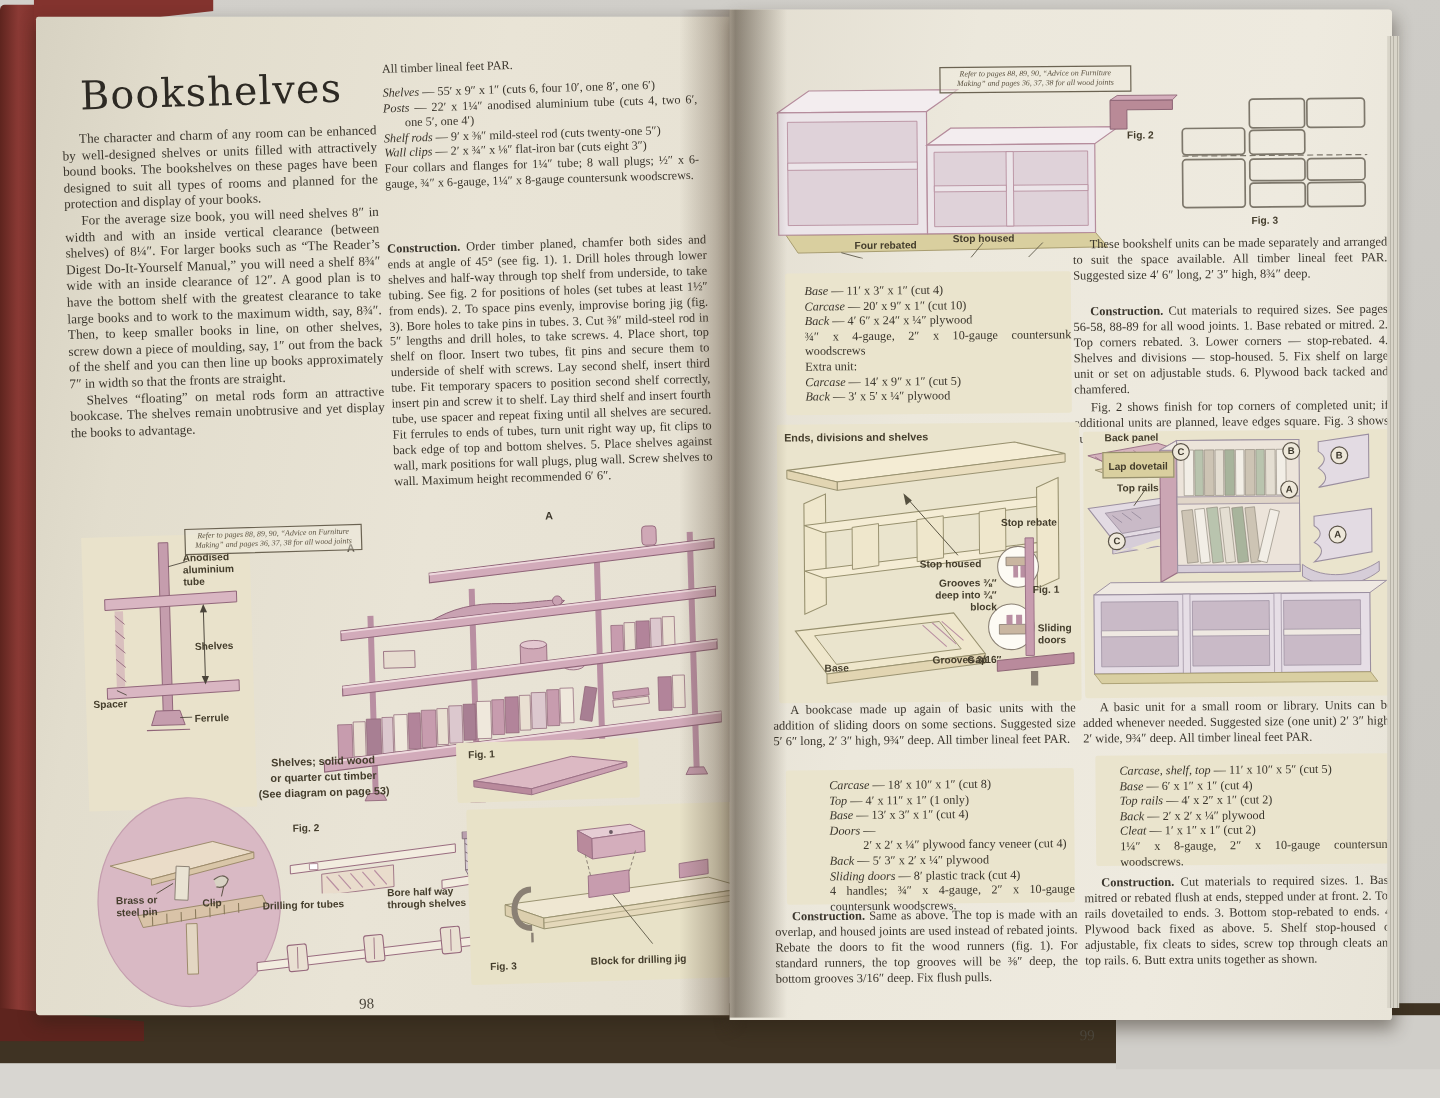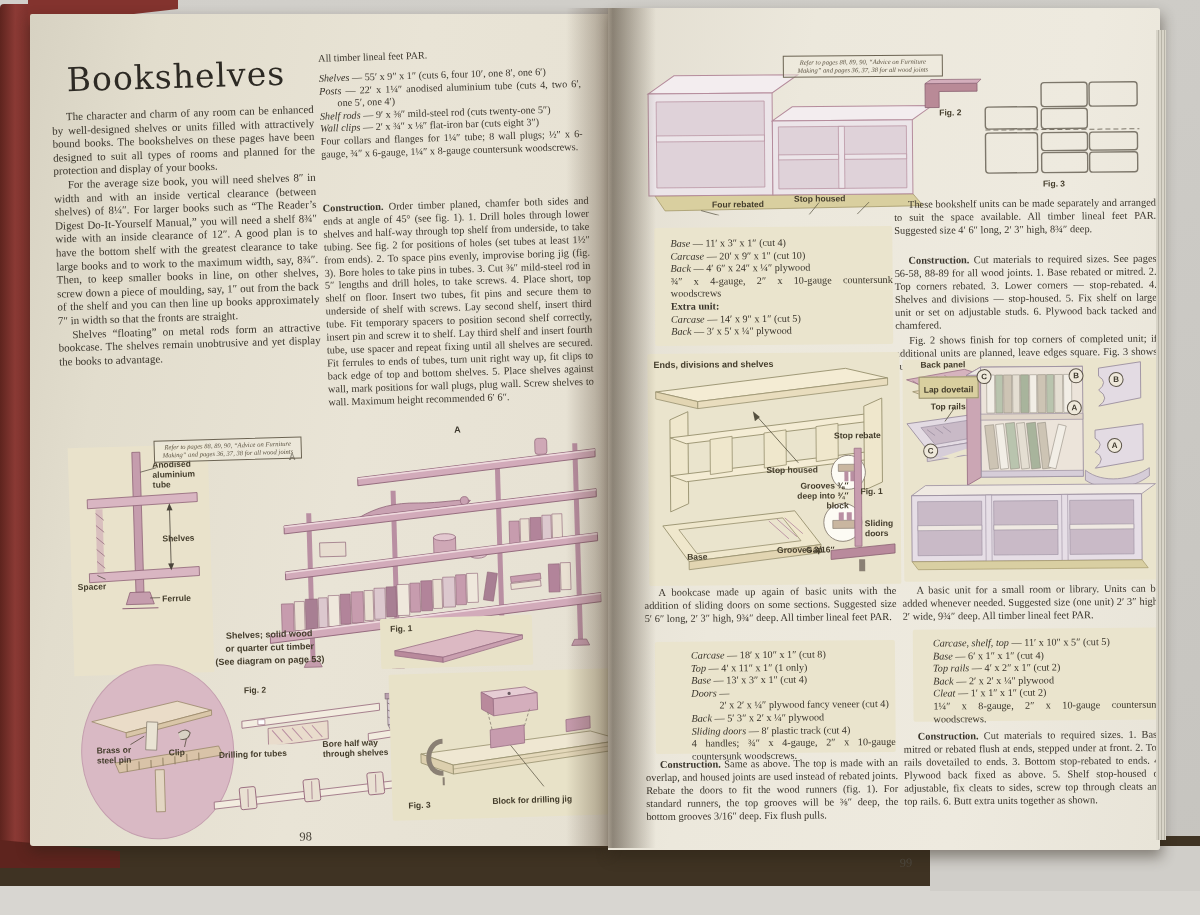--- a/index.html
+++ b/index.html
@@ -29,26 +29,26 @@
   .tl,.tr{position:absolute;inset:0;}
   .tl{transform:rotate(-1.7deg);transform-origin:55% 45%;}
   .tr{transform:rotate(-0.5deg);transform-origin:50% 50%;}
   .abs{position:absolute;}
   .title{font-family:"DejaVu Serif",serif;font-size:33px;letter-spacing:1px;color:#2d2a24;}
   .p{font-size:11px;line-height:13.6px;text-align:justify;color:#3a352c;}
   .p p{margin:0;text-indent:14px;}
   .sm{font-size:10.2px;line-height:12.6px;}
   .matline{font-size:10.2px;line-height:12.6px;color:#3a352c;padding-left:18px;text-indent:-18px;text-align:justify;}
   .matline .nm{font-style:italic;}
-  .matline.bn .nm{font-style:normal;font-weight:bold;}
+  .matline.bn .nm{font-style:normal;font-weight:normal;}
   .matline.cont{padding-left:28px;text-indent:0;}
   .cl{font-weight:bold;}
   .dl{font:bold 8.5px/10px "Liberation Sans",sans-serif;color:#443d2c;}
   .dl.c{text-align:center;}
-  .dl.r{text-align:right;margin-left:18px;}
+  .dl.r{text-align:right;}
   .note{border:1px solid #6b6352;padding:2px 4px;font-size:6.6px;line-height:8px;
     font-style:italic;color:#5c5342;text-align:center;background:rgba(240,236,222,.5);}
   .tanbox{background:#e8e2c8;border-radius:2px;}
   .tanbox.r{background:#eae4cd;}
   .pagenum{font-size:12.5px;color:#4a453b;}
   .circlbl{display:inline-flex;width:13px;height:13px;border:1px solid #5b5448;border-radius:50%;
     align-items:center;justify-content:center;font:bold 8px "Liberation Sans",sans-serif;
     color:#3c372c;background:#eee8da;}
   .mk{font:bold 9px "Liberation Sans",sans-serif;color:#3c372c;}
   svg{display:block;}

